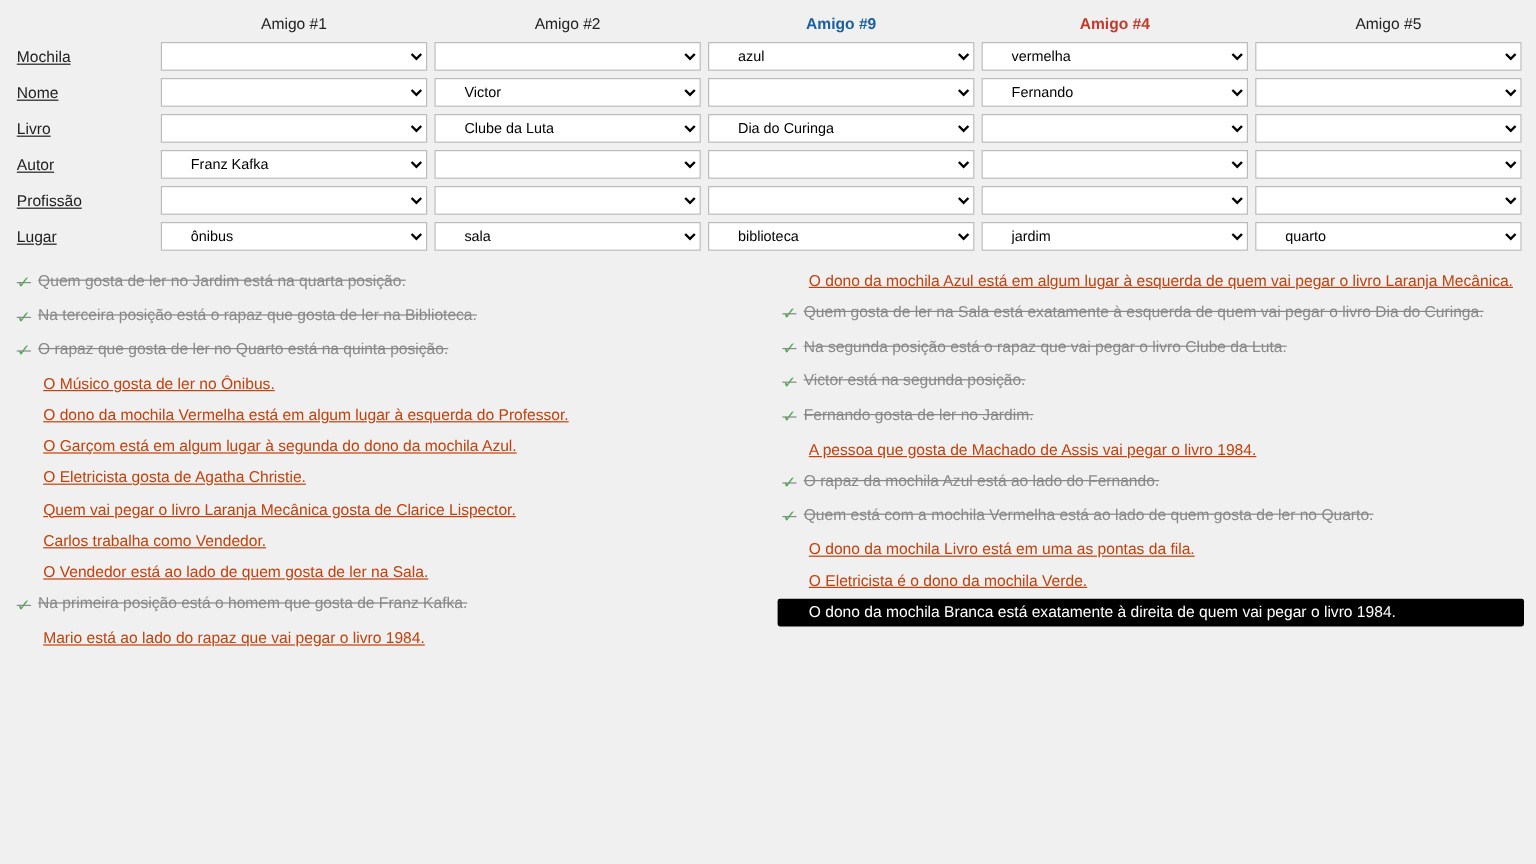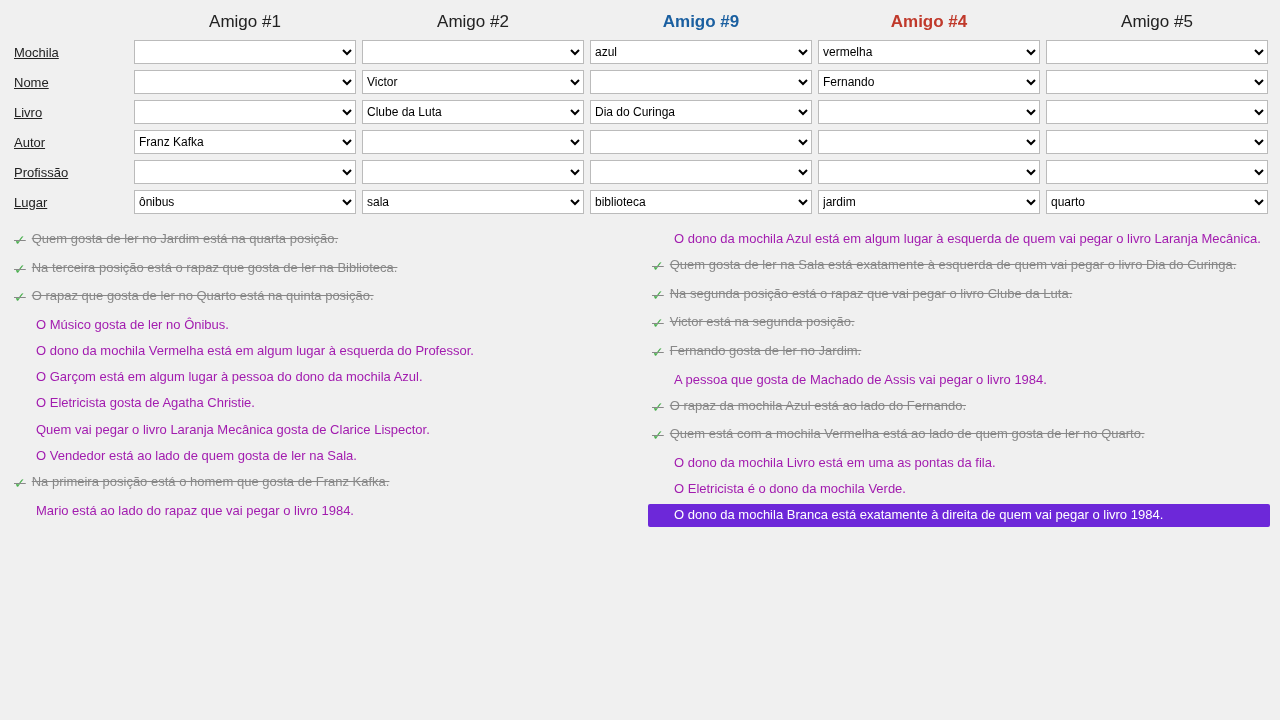--- a/index.html
+++ b/index.html
@@ -22,38 +22,38 @@
     .top-grid {
       display: grid;
       grid-template-columns: 120px 1fr 1fr 1fr 1fr 1fr;
       background: #f0f0f0;
       padding: 8px 10px 4px 10px;
       gap: 2px;
     }
     .col-header {
       text-align: center;
       font-weight: normal;
-      font-size: 17px;
+      font-size: 13px;
       padding: 4px 2px;
       color: #222;
     }
     .row-label {
       display: flex;
       align-items: center;
       font-size: 13px;
       padding: 4px 4px;
       color: #222;
       text-decoration: underline;
     }
     .select-wrap {
       padding: 2px;
     }
     .select-wrap select {
       width: 100%;
-      padding: 3px 0;
+      padding: 3px 20px;
       border: 1px solid #bbb;
       background: white;
       font-size: 12px;
       appearance: auto;
       cursor: pointer;
     }
     .col-blue-header { color: #1a5fa0; font-weight: bold; }
     .col-red-header { color: #c0392b; font-weight: bold; }
 
     
@@ -75,24 +75,25 @@
       gap: 6px;
       padding: 2px 4px;
       line-height: 1.4;
       font-size: 13px;
     }
     .clue-item.solved {
       color: #888;
       text-decoration: line-through;
     }
     .clue-item.unsolved {
-      color: #a21caf;
+      color: #c2410c;
+      text-decoration: underline;
     }
     .clue-item.highlighted {
-      background: #6d28d9;
+      background: #000000;
       color: white;
       border-radius: 2px;
       text-decoration: none;
     }
     .check-icon {
       color: #4caf50;
       font-size: 14px;
       flex-shrink: 0;
       margin-top: 1px;
     }
@@ -180,29 +181,33 @@
       <div class="clue-item unsolved">
         <span class="no-icon"></span>
         <span class="clue-text">O Músico gosta de ler no Ônibus.</span>
       </div>
       <div class="clue-item unsolved">
         <span class="no-icon"></span>
         <span class="clue-text">O dono da mochila Vermelha está em algum lugar à esquerda do Professor.</span>
       </div>
       <div class="clue-item unsolved">
         <span class="no-icon"></span>
-        <span class="clue-text">O Garçom está em algum lugar à pessoa do dono da mochila Azul.</span>
+        <span class="clue-text">O Garçom está em algum lugar à segunda do dono da mochila Azul.</span>
       </div>
       <div class="clue-item unsolved">
         <span class="no-icon"></span>
         <span class="clue-text">O Eletricista gosta de Agatha Christie.</span>
       </div>
       <div class="clue-item unsolved">
         <span class="no-icon"></span>
         <span class="clue-text">Quem vai pegar o livro Laranja Mecânica gosta de Clarice Lispector.</span>
+      </div>
+      <div class="clue-item unsolved">
+        <span class="no-icon"></span>
+        <span class="clue-text">Carlos trabalha como Vendedor.</span>
       </div>
       <div class="clue-item unsolved">
         <span class="no-icon"></span>
         <span class="clue-text">O Vendedor está ao lado de quem gosta de ler na Sala.</span>
       </div>
       <div class="clue-item solved">
         <span class="check-icon">✓</span>
         <span class="clue-text">Na primeira posição está o homem que gosta de Franz Kafka.</span>
       </div>
       <div class="clue-item unsolved">

